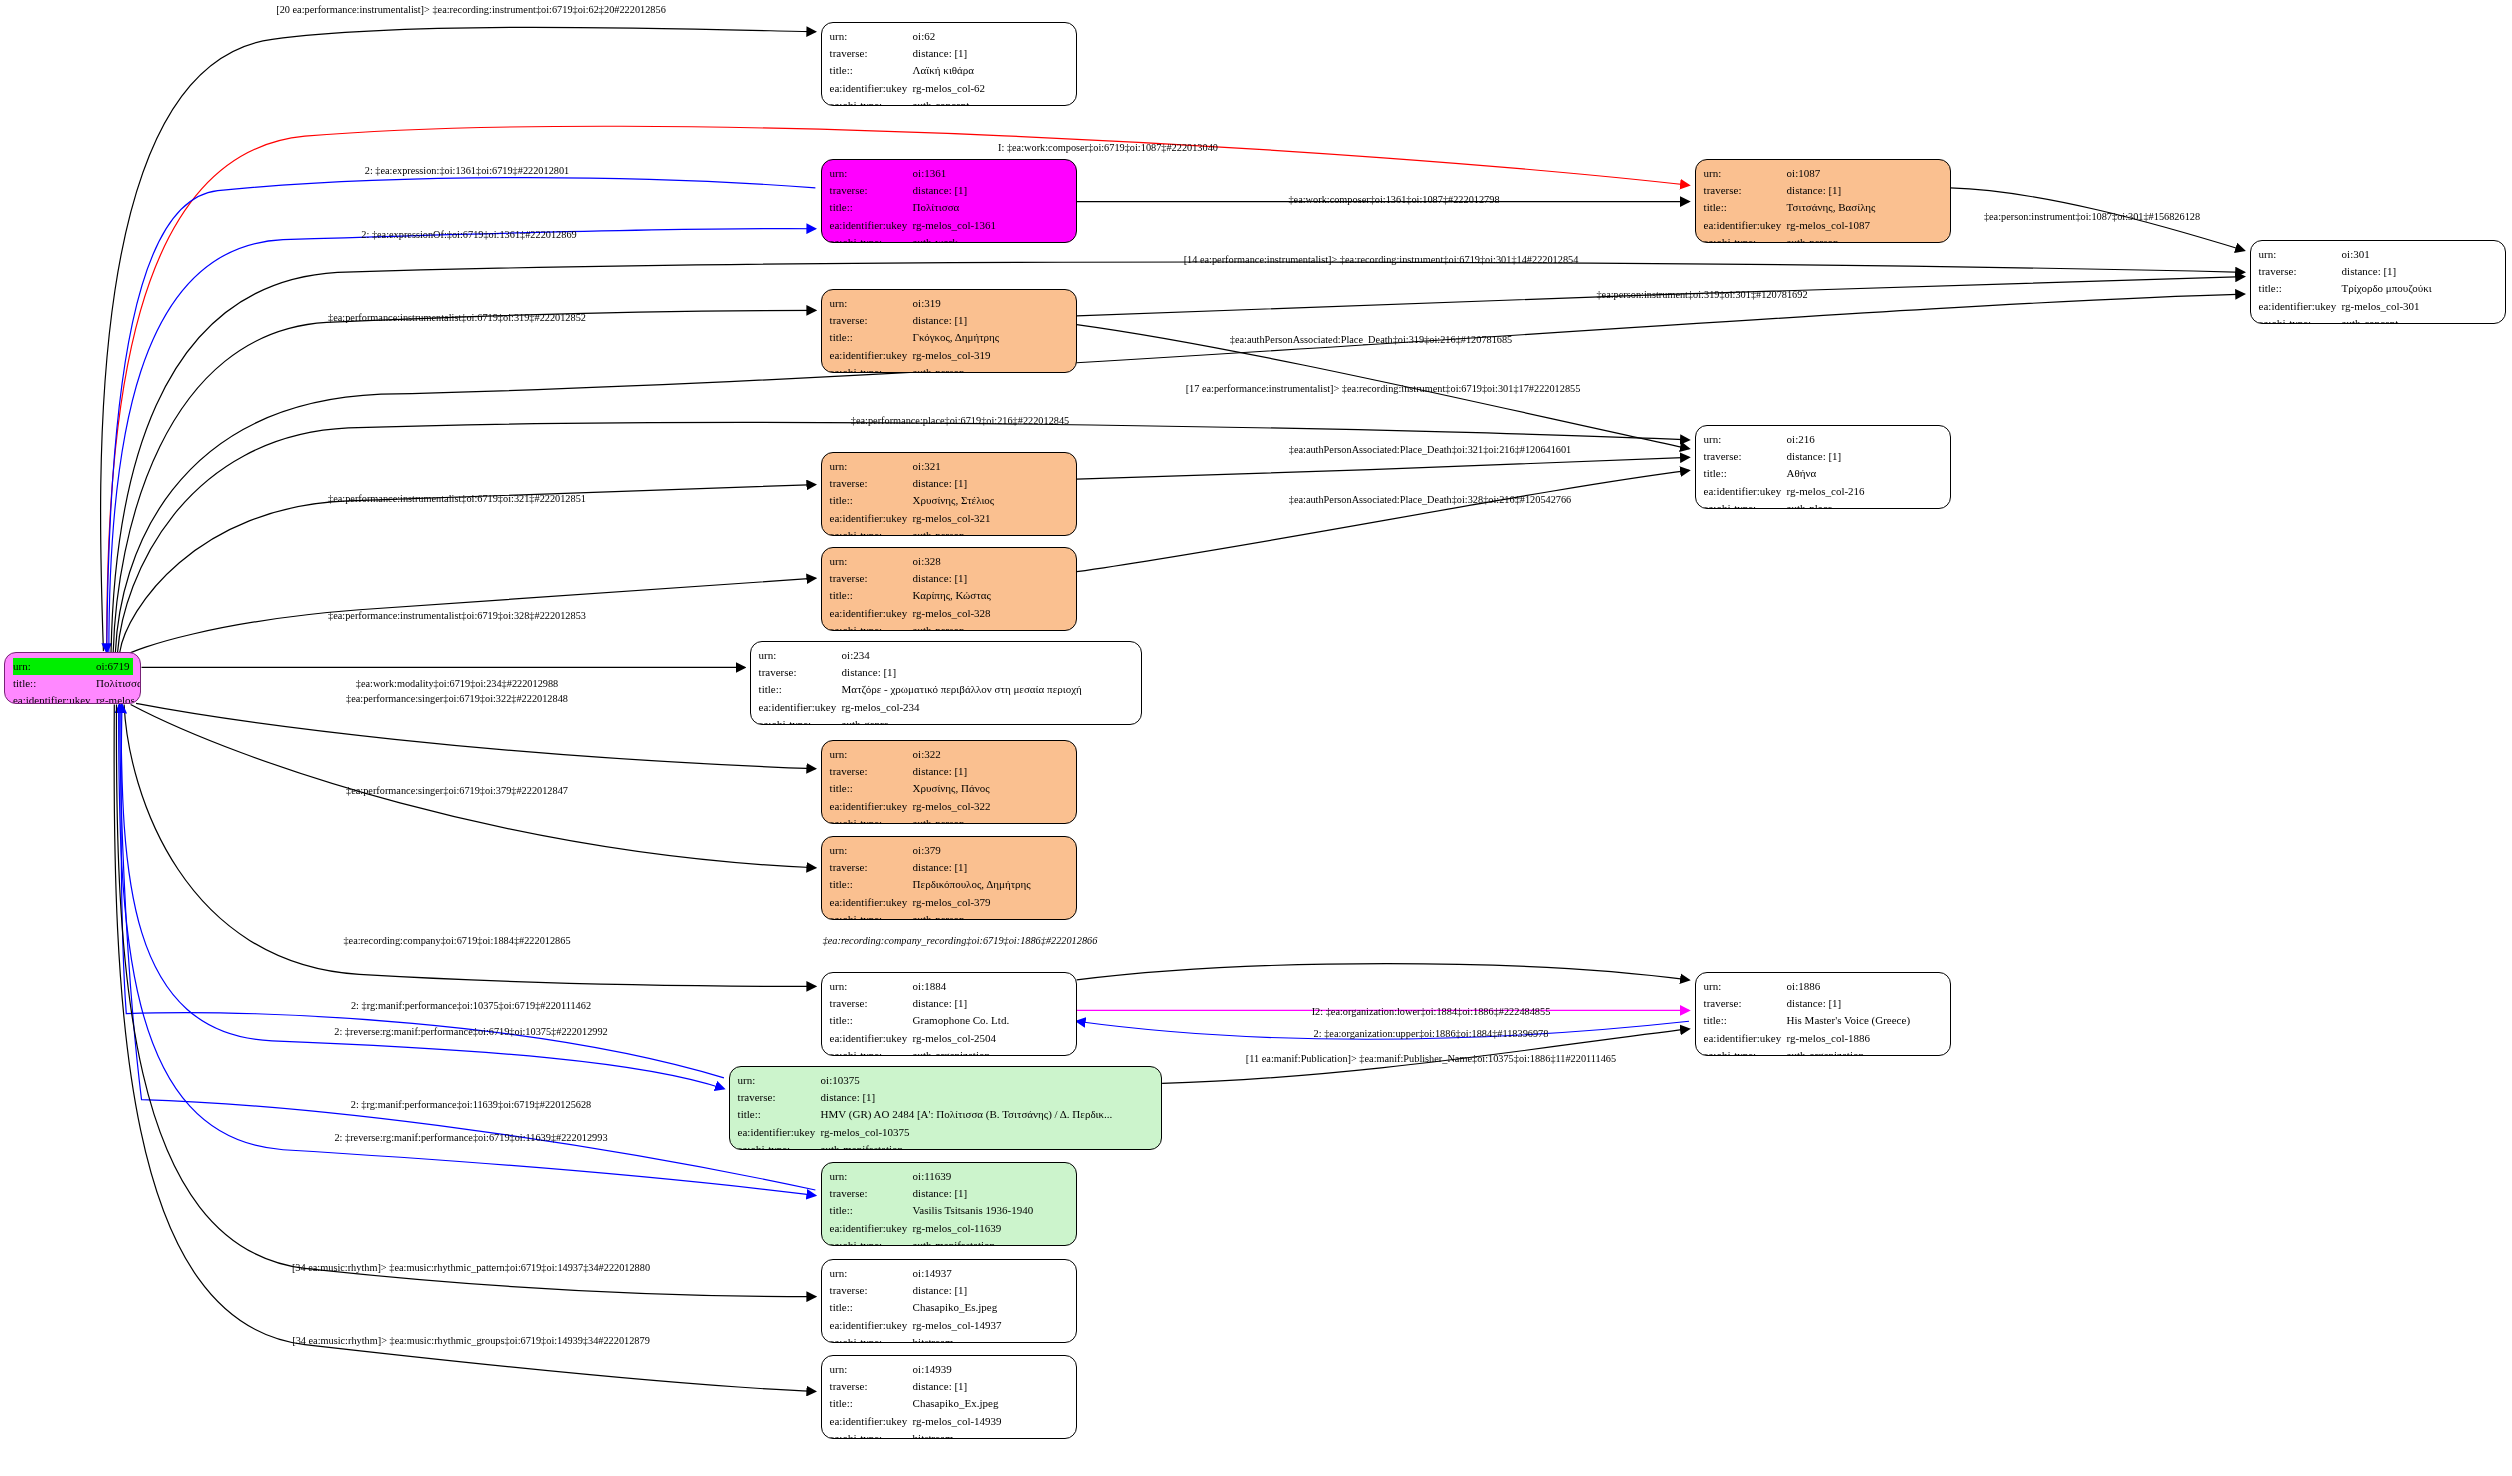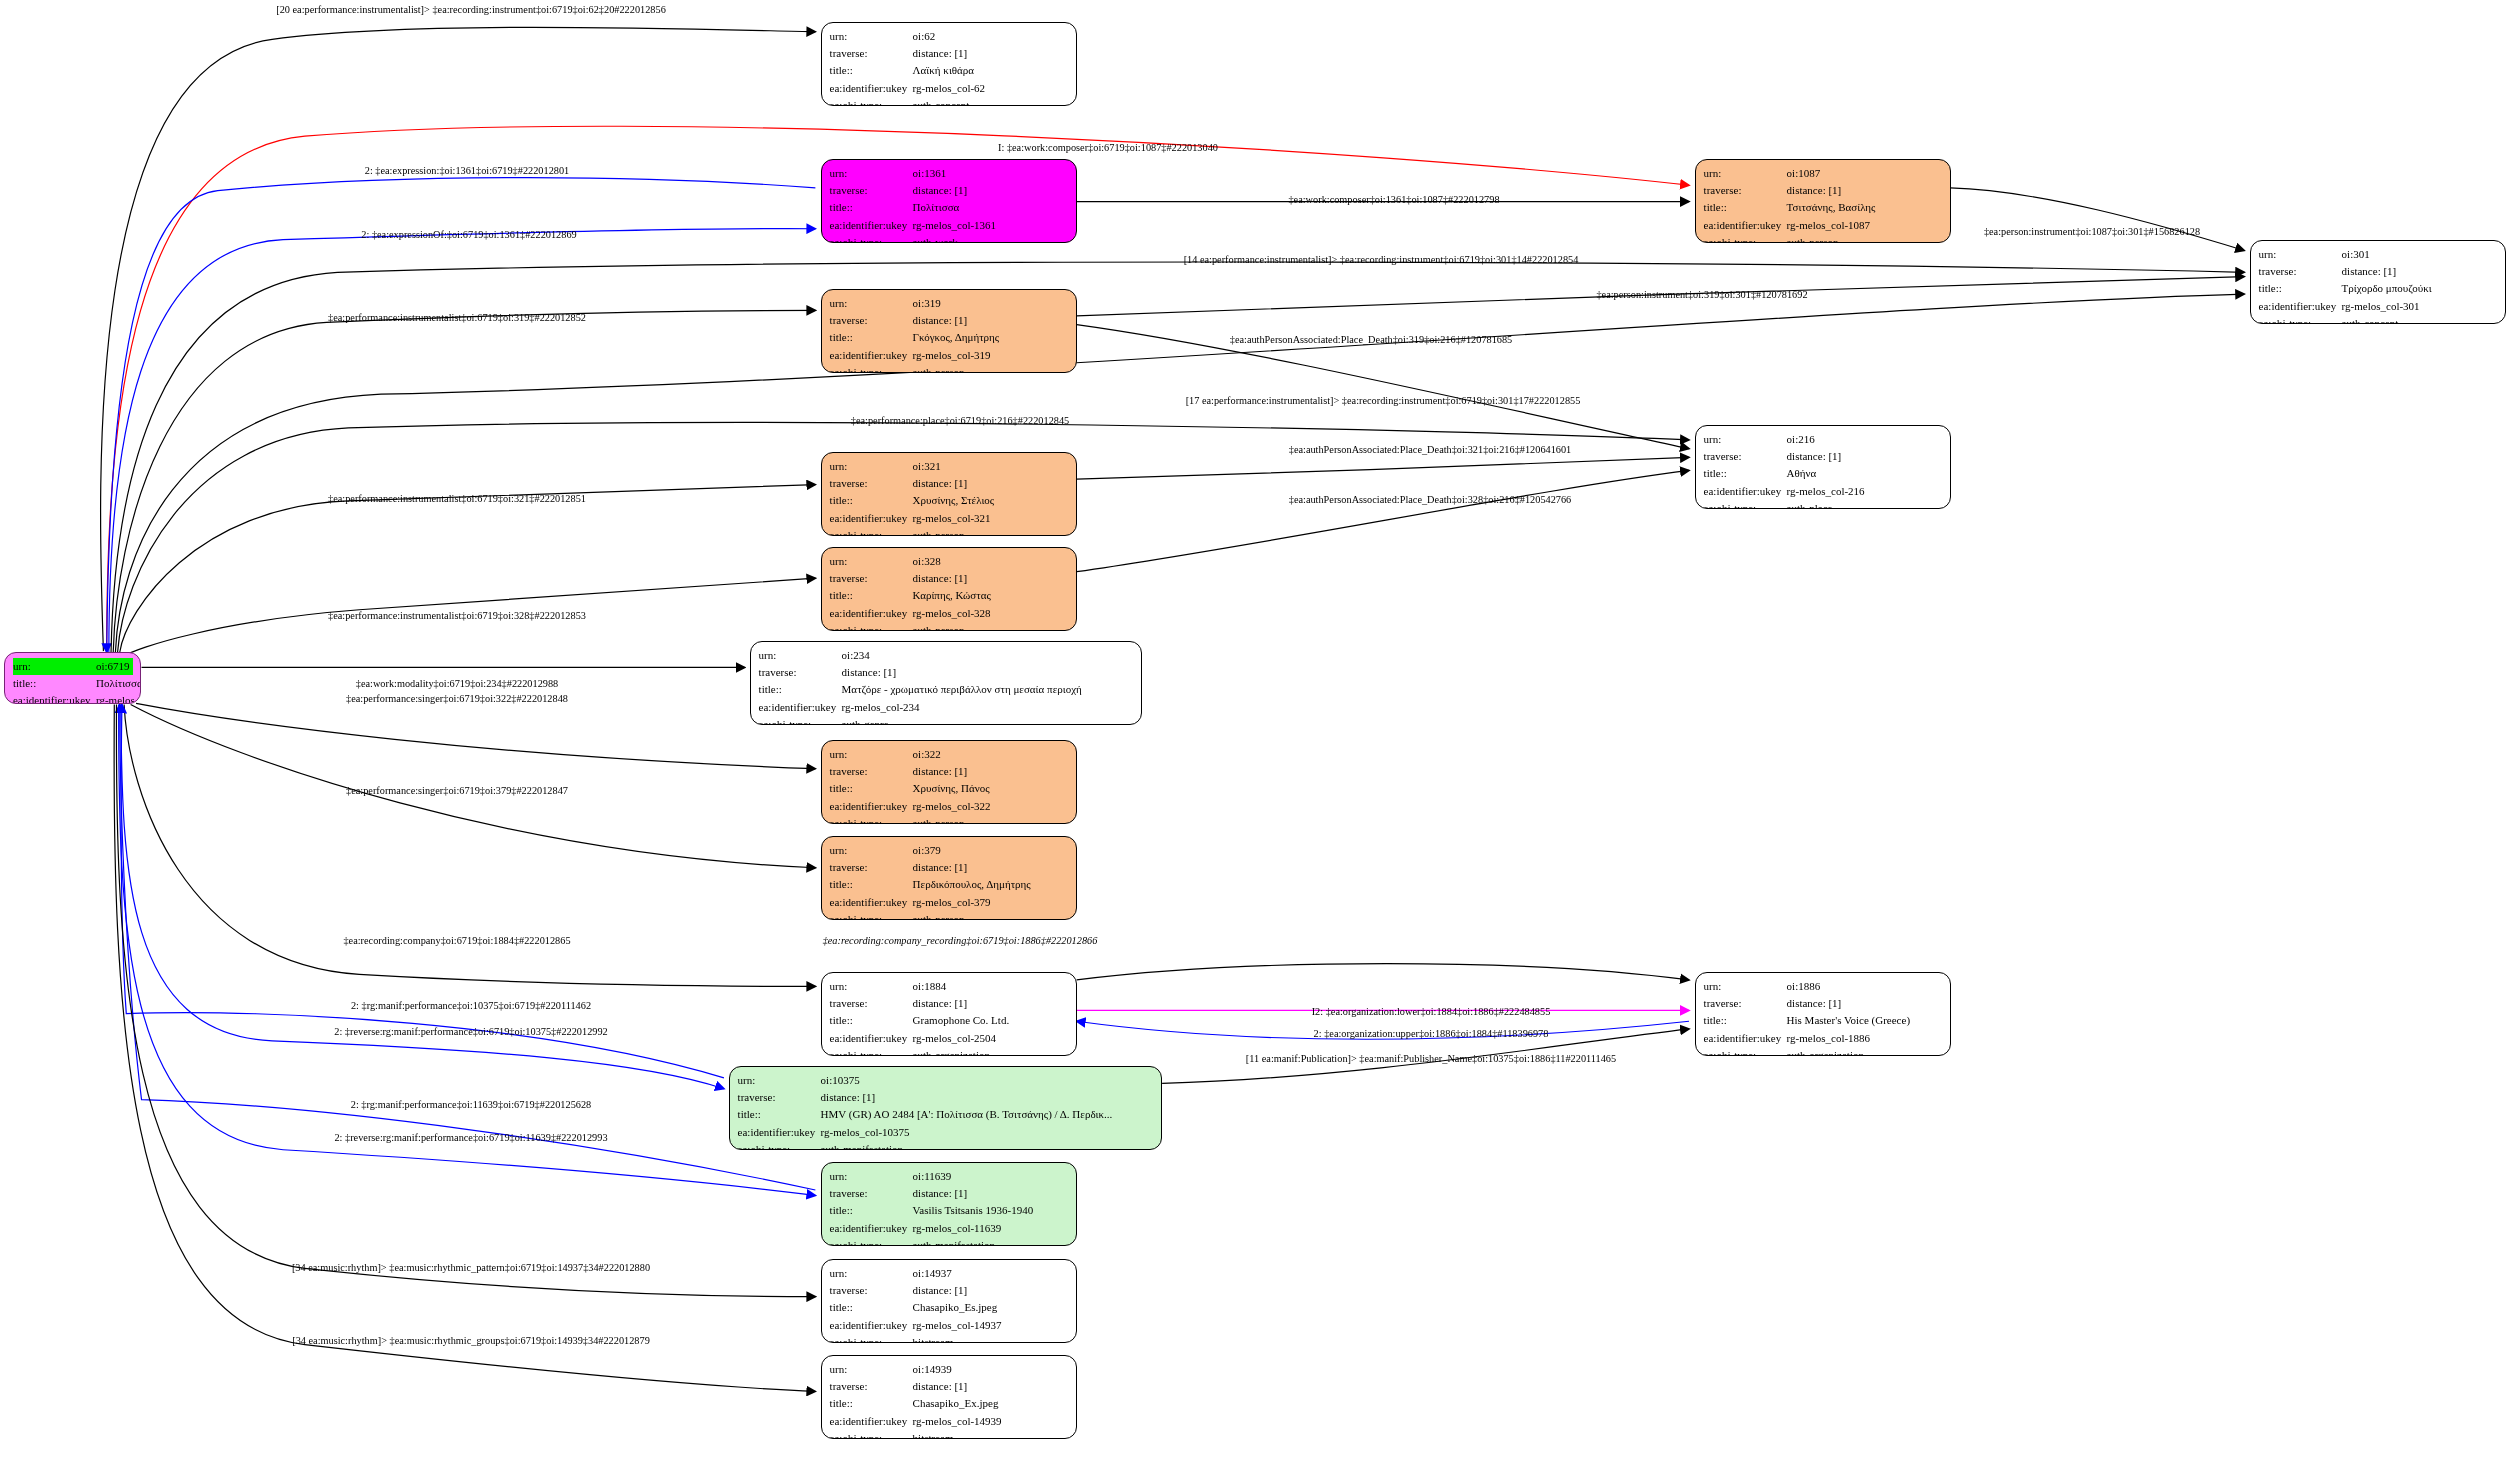--- a/index.html
+++ b/index.html
@@ -528,26 +528,26 @@
           <span class="v">bitstream</span>
         </div>
       </div>
     </div>
   <div id="labels-layer">
       <div class="edge-label center" style="left: 471px; top: 4.9px;">[20 ea:performance:instrumentalist]&gt; ‡ea:recording:instrument‡oi:6719‡oi:62‡20#222012856</div>
       <div class="edge-label center" style="left: 1108px; top: 143px;">I: ‡ea:work:composer‡oi:6719‡oi:1087‡#222013040</div>
       <div class="edge-label center" style="left: 467px; top: 166px;">2: ‡ea:expression:‡oi:1361‡oi:6719‡#222012801</div>
       <div class="edge-label center" style="left: 1394px; top: 195px;">‡ea:work:composer‡oi:1361‡oi:1087‡#222012798</div>
       <div class="edge-label center" style="left: 469px; top: 230px;">2: ‡ea:expressionOf:‡oi:6719‡oi:1361‡#222012869</div>
-      <div class="edge-label center" style="left: 2092px; top: 227px;">‡ea:person:instrument‡oi:1087‡oi:301‡#156826128</div>
+      <div class="edge-label center" style="left: 2092px; top: 212px;">‡ea:person:instrument‡oi:1087‡oi:301‡#156826128</div>
       <div class="edge-label center" style="left: 1381px; top: 255px;">[14 ea:performance:instrumentalist]&gt; ‡ea:recording:instrument‡oi:6719‡oi:301‡14#222012854</div>
       <div class="edge-label center" style="left: 457px; top: 313px;">‡ea:performance:instrumentalist‡oi:6719‡oi:319‡#222012852</div>
       <div class="edge-label center" style="left: 1702px; top: 290px;">‡ea:person:instrument‡oi:319‡oi:301‡#120781692</div>
       <div class="edge-label center" style="left: 1371px; top: 326px; margin-top: 9px;">‡ea:authPersonAssociated:Place_Death‡oi:319‡oi:216‡#120781685</div>
-      <div class="edge-label center" style="left: 1383px; top: 396px;">[17 ea:performance:instrumentalist]&gt; ‡ea:recording:instrument‡oi:6719‡oi:301‡17#222012855</div>
+      <div class="edge-label center" style="left: 1383px; top: 384px;">[17 ea:performance:instrumentalist]&gt; ‡ea:recording:instrument‡oi:6719‡oi:301‡17#222012855</div>
       <div class="edge-label center" style="left: 960px; top: 416px;">‡ea:performance:place‡oi:6719‡oi:216‡#222012845</div>
       <div class="edge-label center" style="left: 1430px; top: 445px;">‡ea:authPersonAssociated:Place_Death‡oi:321‡oi:216‡#120641601</div>
       <div class="edge-label center" style="left: 457px; top: 494px;">‡ea:performance:instrumentalist‡oi:6719‡oi:321‡#222012851</div>
       <div class="edge-label center" style="left: 1430px; top: 495px;">‡ea:authPersonAssociated:Place_Death‡oi:328‡oi:216‡#120542766</div>
       <div class="edge-label center" style="left: 457px; top: 611px;">‡ea:performance:instrumentalist‡oi:6719‡oi:328‡#222012853</div>
       <div class="edge-label center" style="left: 457px; top: 679px;">‡ea:work:modality‡oi:6719‡oi:234‡#222012988</div>
       <div class="edge-label center" style="left: 457px; top: 694px;">‡ea:performance:singer‡oi:6719‡oi:322‡#222012848</div>
       <div class="edge-label center" style="left: 457px; top: 762px; margin-top: 24px;">‡ea:performance:singer‡oi:6719‡oi:379‡#222012847</div>
       <div class="edge-label center" style="left: 457px; top: 936px;">‡ea:recording:company‡oi:6719‡oi:1884‡#222012865</div>
       <div class="edge-label center" style="left: 960px; top: 936px; font-style: italic;">‡ea:recording:company_recording‡oi:6719‡oi:1886‡#222012866</div>

